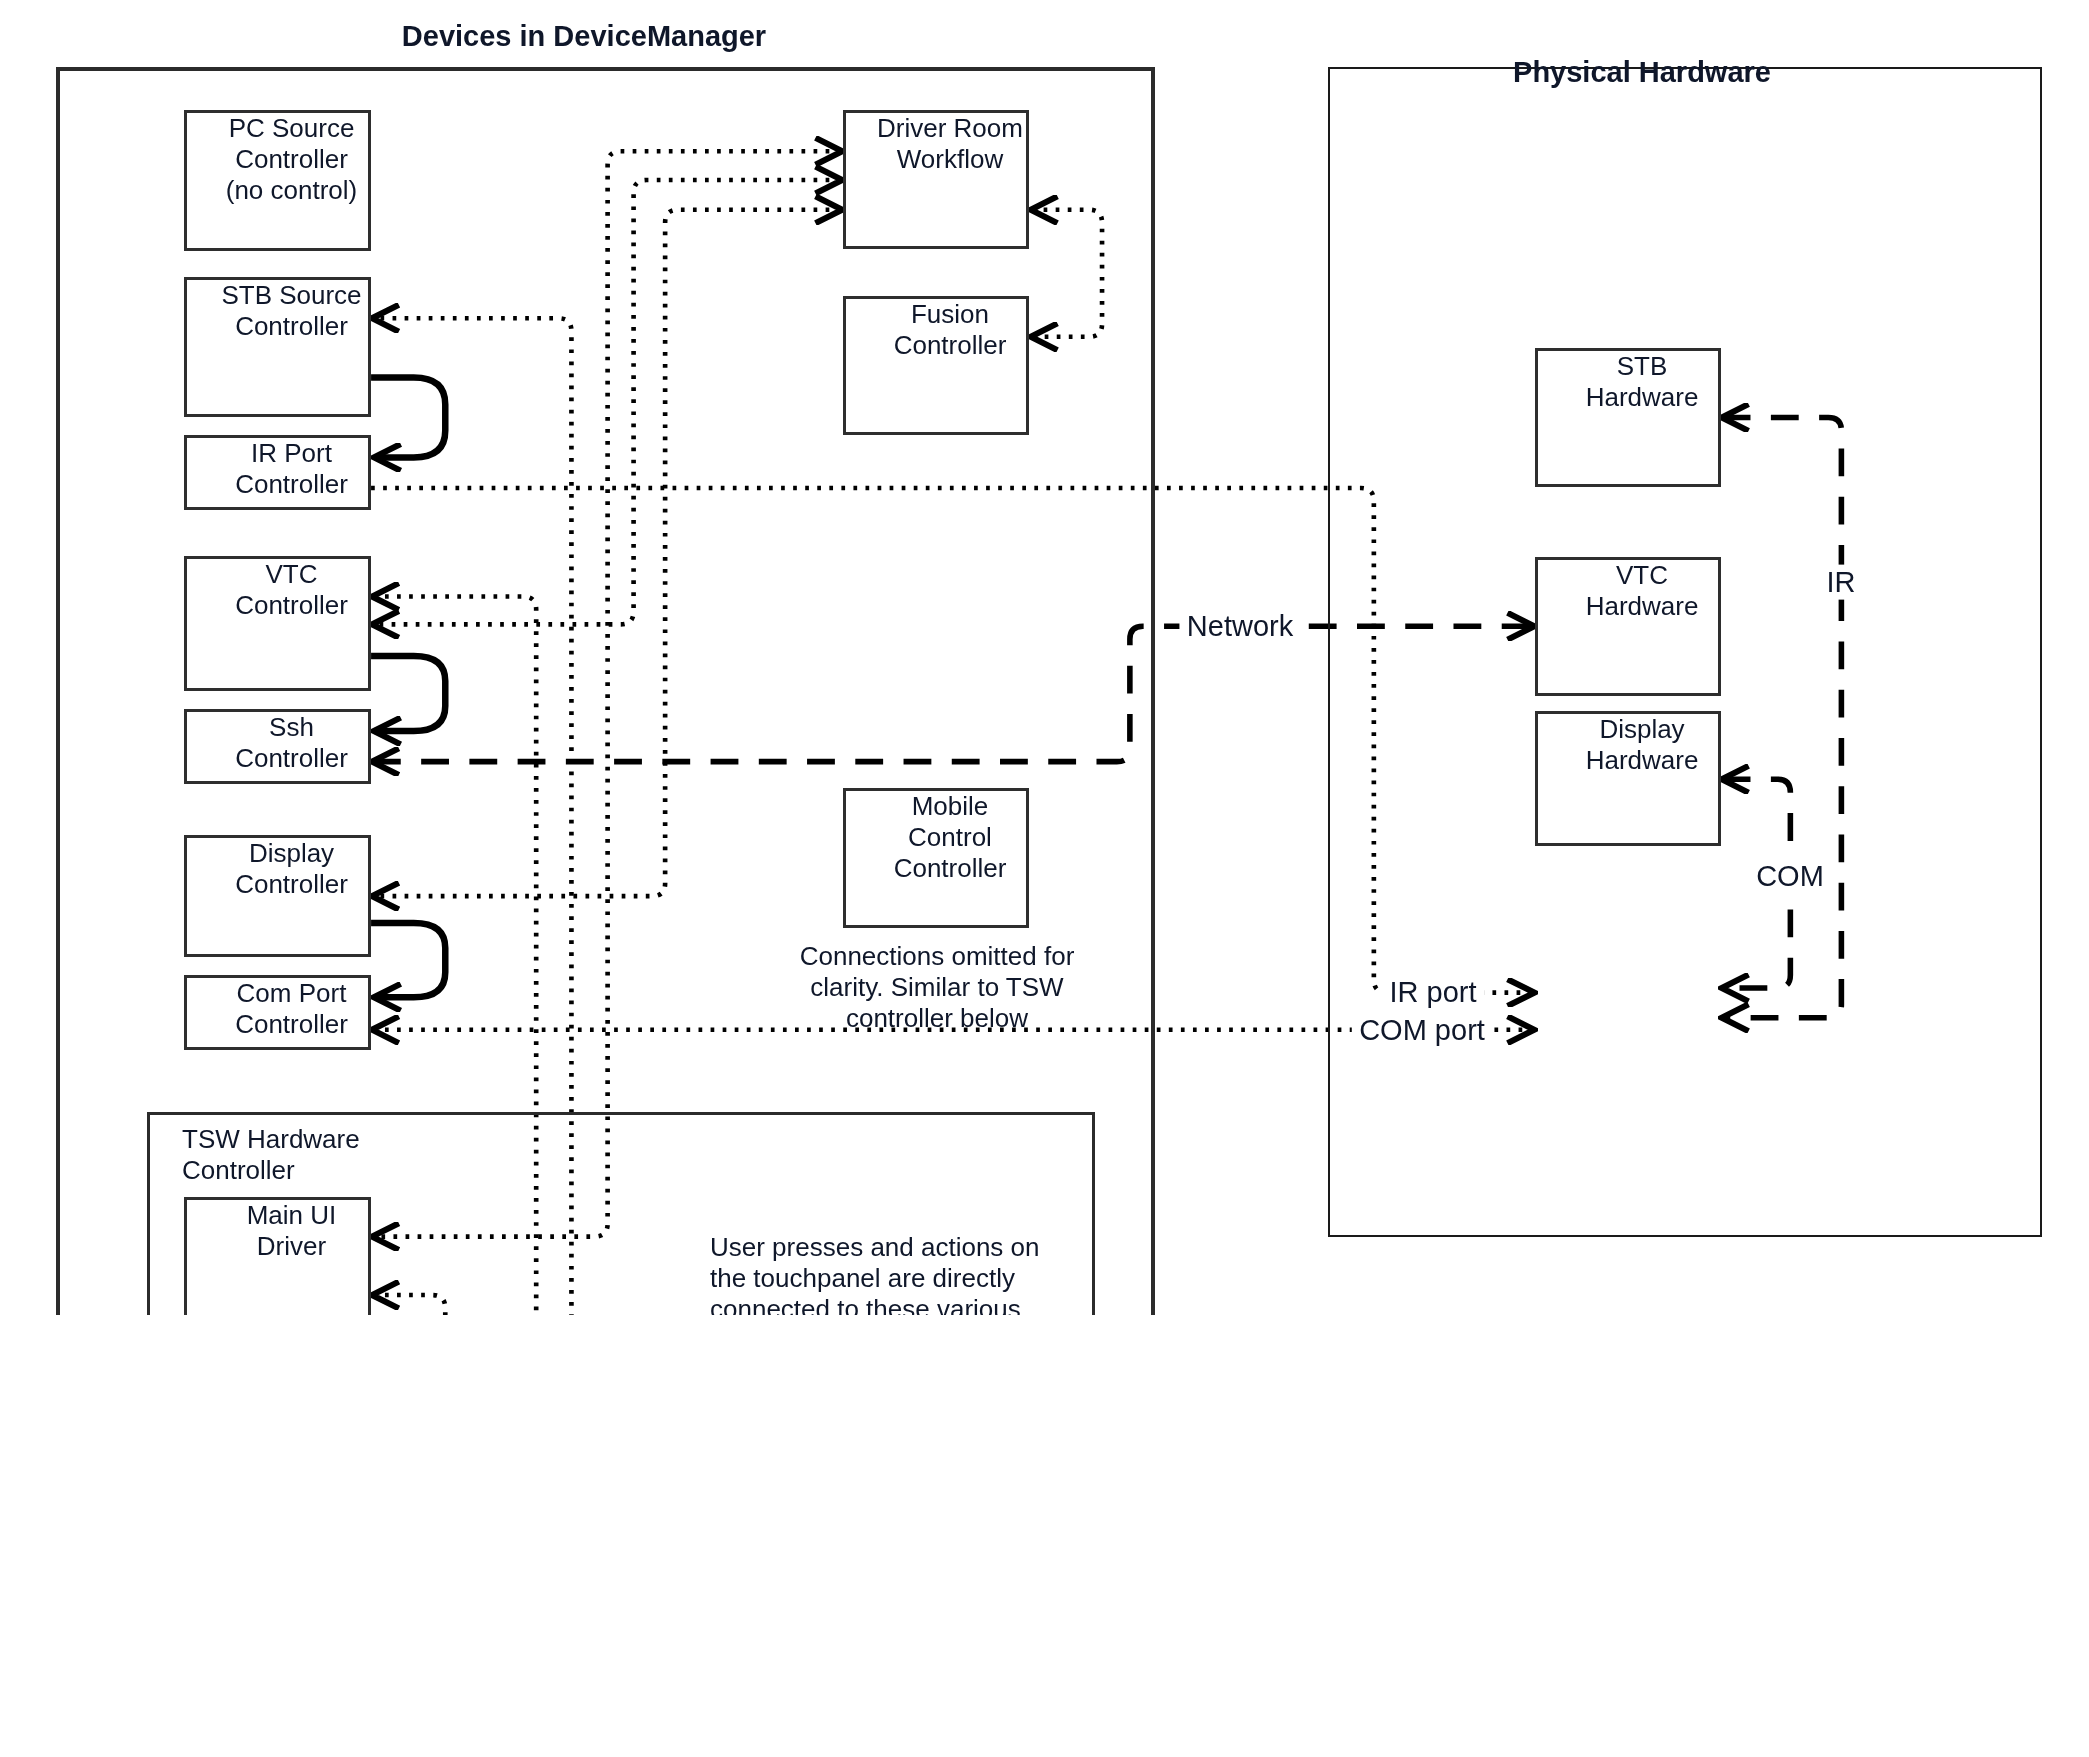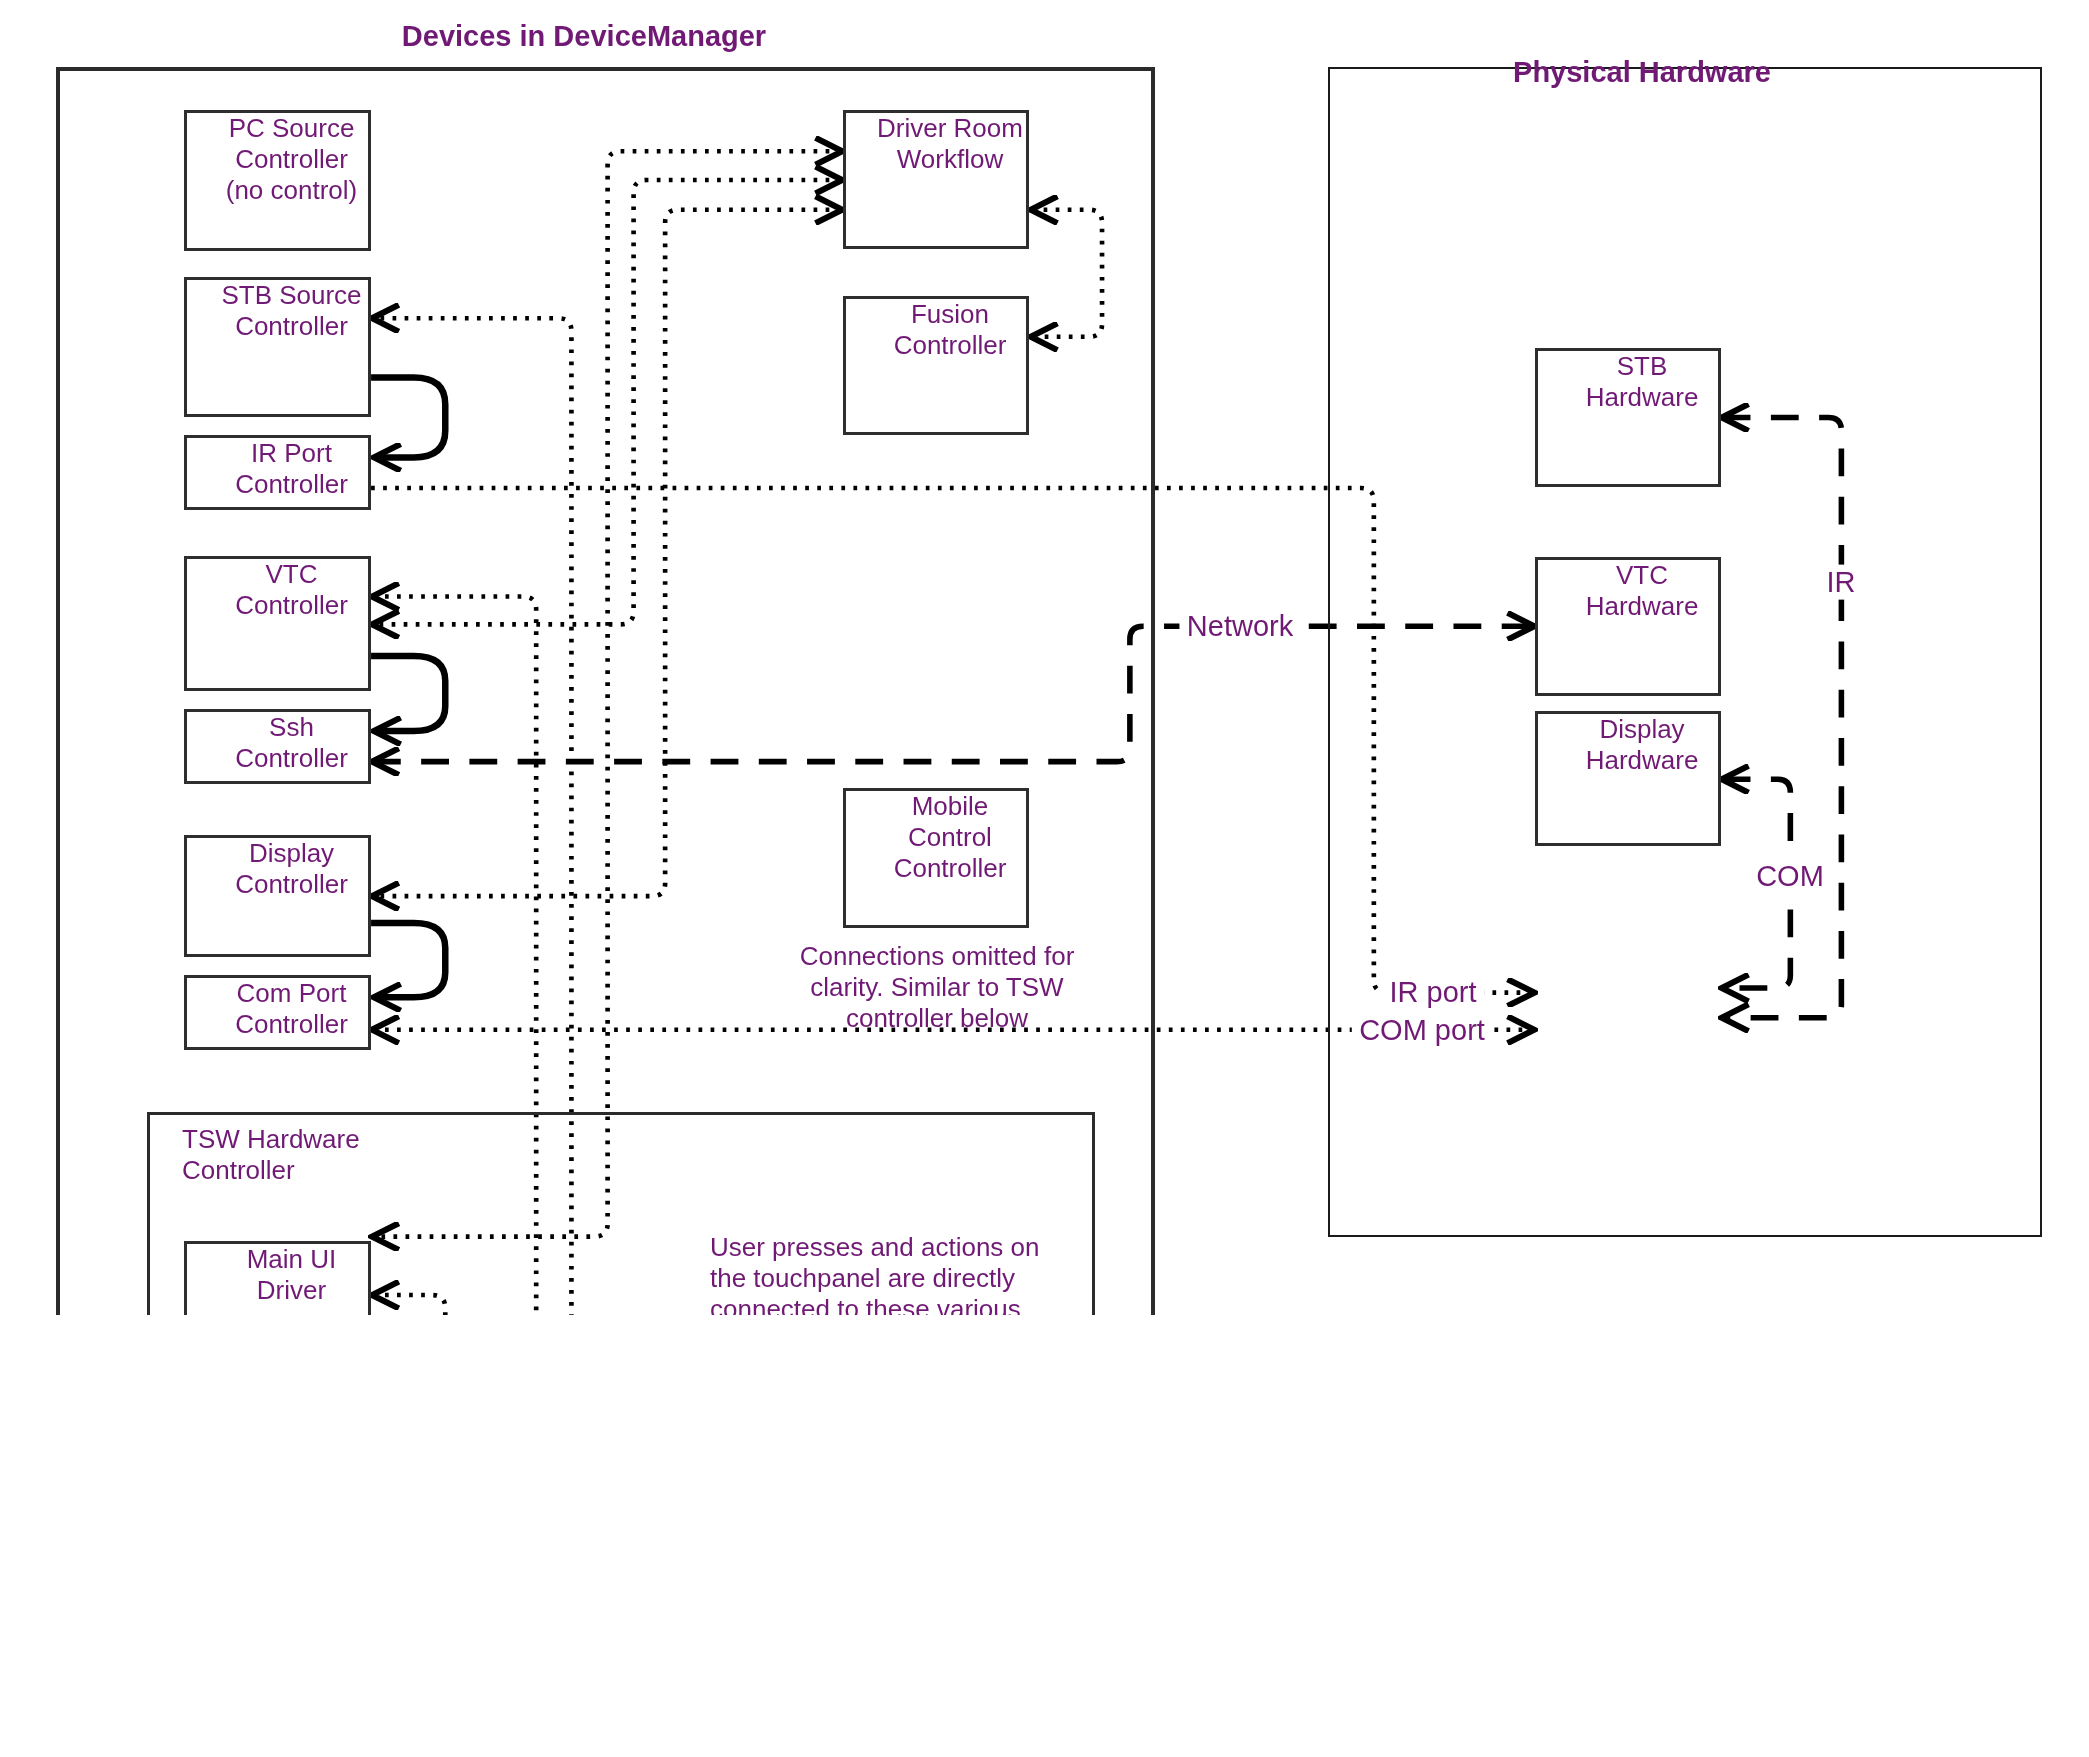--- a/index.html
+++ b/index.html
@@ -1,21 +1,21 @@
 <!DOCTYPE html>
 <html style="font-size:15px"><head>
 <meta charset="utf-8">
 <style>
   html,body{margin:0;padding:0;background:#ffffff;}
   #canvas{
     position:relative;
     width:2090px;height:1315px;
     background:#ffffff;
     font-family:"Liberation Sans", sans-serif;
-    color:#701a75;
+    color:#0f172a;
     overflow:hidden;
   }
   #wires{position:absolute;left:0;top:0;width:2090px;height:1758px;}
   .wire{fill:none;stroke:#000000;}
   .dotted{stroke-width:5;stroke-dasharray:4 9;}
   .dashed{stroke-width:6;stroke-dasharray:30 22;}
   .loop{stroke-width:7;}
   .ms{marker-start:url(#arrow);}
   .me{marker-end:url(#arrow);}
 
@@ -110,21 +110,21 @@
       <span>Display
 Controller</span>
     </div>
   <div class="node" style="left:184px;top:975px;width:187px;height:75px;">
       <span>Com Port
 Controller</span>
     </div>
 
   <div class="freetext tsw-label" style="left:182px;top:1124px;">TSW Hardware
 Controller</div>
-  <div class="node" style="left:184px;top:1197px;width:187px;height:139px;margin-top:44px;">
+  <div class="node" style="left:184px;top:1197px;width:187px;height:139px;">
       <span>Main UI Driver</span>
     </div>
   <div class="node" style="left:184px;top:1503px;width:187px;height:139px;">
       <span>VTC UI Driver
 for Drivers</span>
     </div>
 
   <div class="node" style="left:843px;top:110px;width:186px;height:139px;">
       <span>Driver Room
 Workflow</span>

